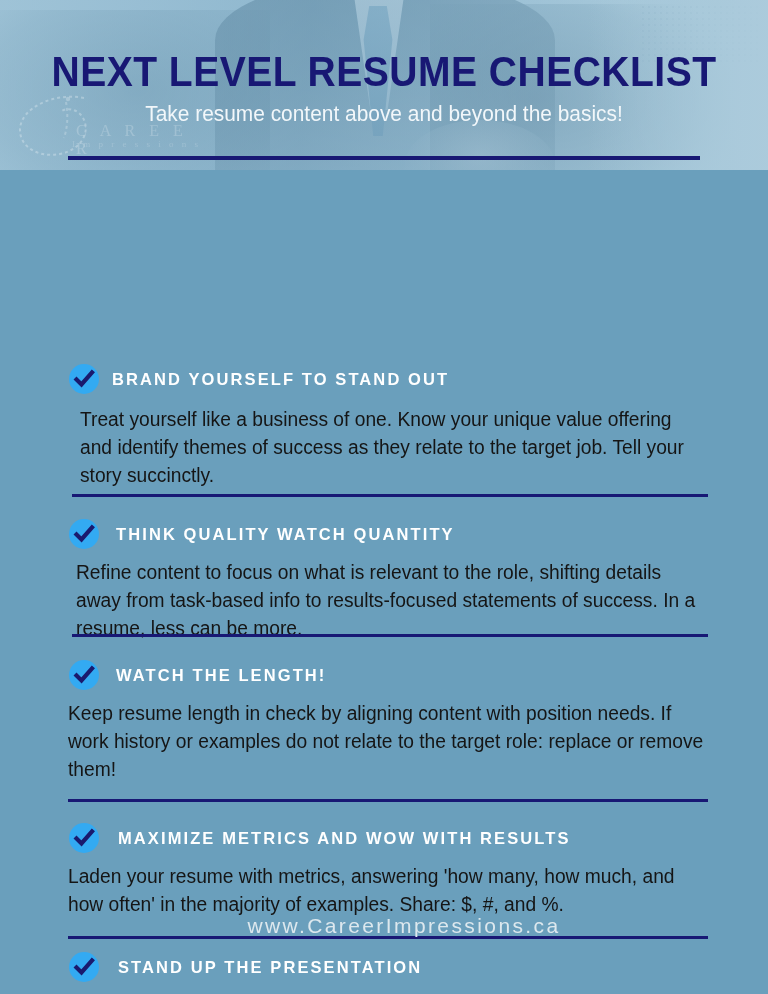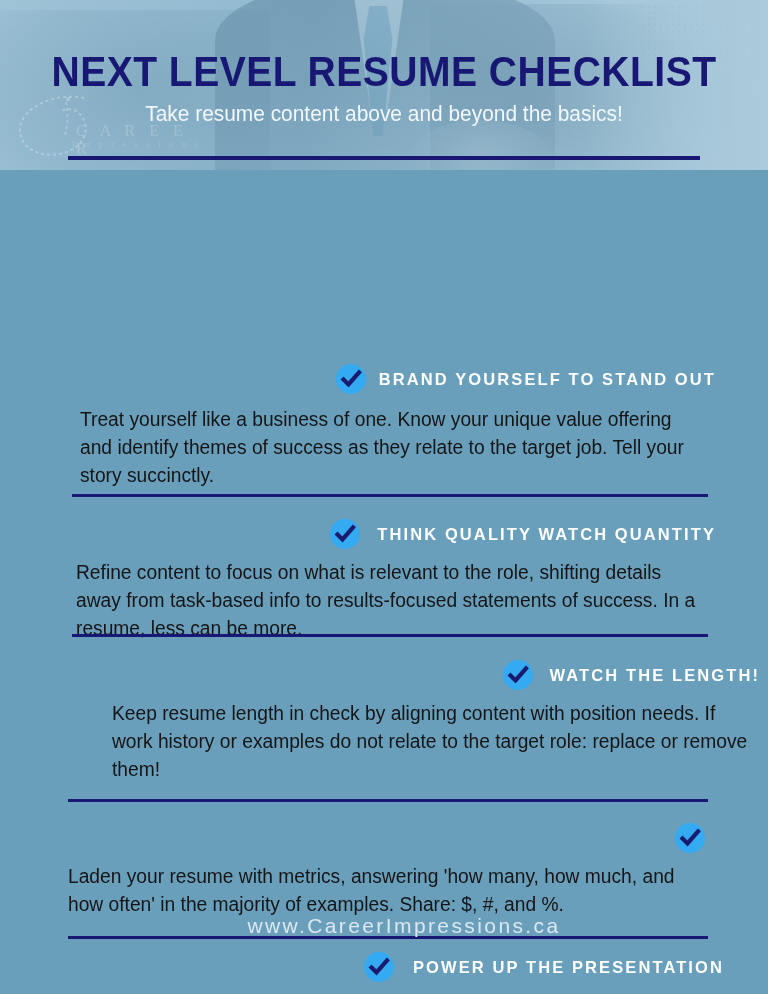--- a/index.html
+++ b/index.html
@@ -131,21 +131,21 @@
     position:absolute; left:68px; top:156px;
     width:632px; height:4px;
     background:#181874;
   }
 
   
   .content { position:relative; width:768px; }
 
   .item { position:relative; }
   .item-head {
-    display:flex; align-items:center;justify-content:flex-end;
+    display:flex; align-items:center;
   }
   .check-icon {
     width:32px; height:32px;
     flex:0 0 32px;
     position:relative;
   }
   .check-icon svg { display:block; }
   .item-title {
     color:#ffffff;
     font-size:16.5px;
@@ -168,21 +168,21 @@
   #item-0 { position:absolute; left:68px; top:193px; width:648px; }
   #item-0 .check-icon { margin-right:12px; }
   #item-0 .item-body { margin-top:10px; margin-left:12px; width:636px; }
   #div-0 { position:absolute; left:72px; top:324px; width:636px; }
 
   #item-1 { position:absolute; left:68px; top:348px; width:648px; }
   #item-1 .check-icon { margin-right:16px; }
   #item-1 .item-body { margin-top:8px; margin-left:8px; width:640px; }
   #div-1 { position:absolute; left:72px; top:464px; width:636px; }
 
-  #item-2 { position:absolute; left:68px; top:489px; width:648px;margin-left:44px; }
+  #item-2 { position:absolute; left:68px; top:489px; width:648px; }
   #item-2 .check-icon { margin-right:16px; }
   #item-2 .item-body { margin-top:8px; margin-left:0px; width:648px; }
   #div-2 { position:absolute; left:68px; top:629px; width:640px; }
 
   #item-3 { position:absolute; left:68px; top:652px; width:656px; }
   #item-3 .check-icon { margin-right:18px; }
   #item-3 .item-body { margin-top:8px; margin-left:0px; width:656px; }
   #div-3 { position:absolute; left:68px; top:766px; width:640px; }
 
   #item-4 { position:absolute; left:68px; top:781px; width:656px; }
@@ -277,34 +277,35 @@
     <div class="divider" id="div-2"></div>
 
     <div class="item" id="item-3">
       <div class="item-head">
         <span class="check-icon">
           <svg width="32" height="32" viewBox="0 0 32 32">
             <circle cx="16" cy="16" r="15" fill="#33aaf2"></circle>
             <path d="M8.5 16.5 L13.5 21.5 L24 9.5" fill="none" stroke="#1a1a6e" stroke-width="4.2" stroke-linecap="square" stroke-linejoin="miter"></path>
           </svg>
         </span>
+        <span class="item-title">MAXIMIZE METRICS AND WOW WITH RESULTS</span>
       </div>
       <div class="item-body">Laden your resume with metrics, answering 'how many, how much, and how often' in the majority of examples. Share: $, #, and %.</div>
     </div>
     <div class="divider" id="div-3"></div>
 
     <div class="item" id="item-4">
       <div class="item-head">
         <span class="check-icon">
           <svg width="32" height="32" viewBox="0 0 32 32">
             <circle cx="16" cy="16" r="15" fill="#33aaf2"></circle>
             <path d="M8.5 16.5 L13.5 21.5 L24 9.5" fill="none" stroke="#1a1a6e" stroke-width="4.2" stroke-linecap="square" stroke-linejoin="miter"></path>
           </svg>
         </span>
-        <span class="item-title">POWER UP THE PRESENTATION</span>
+        <span class="item-title">STAND UP THE PRESENTATION</span>
       </div>
       <div class="item-body">Showcase your career in a distinct presentation that works best for YOU and your career. Use a format that is easy to read and engaging.</div>
     </div>
 
   </div>
 
   <div class="footer">www.CareerImpressions.ca</div>
 
 </div>
 

